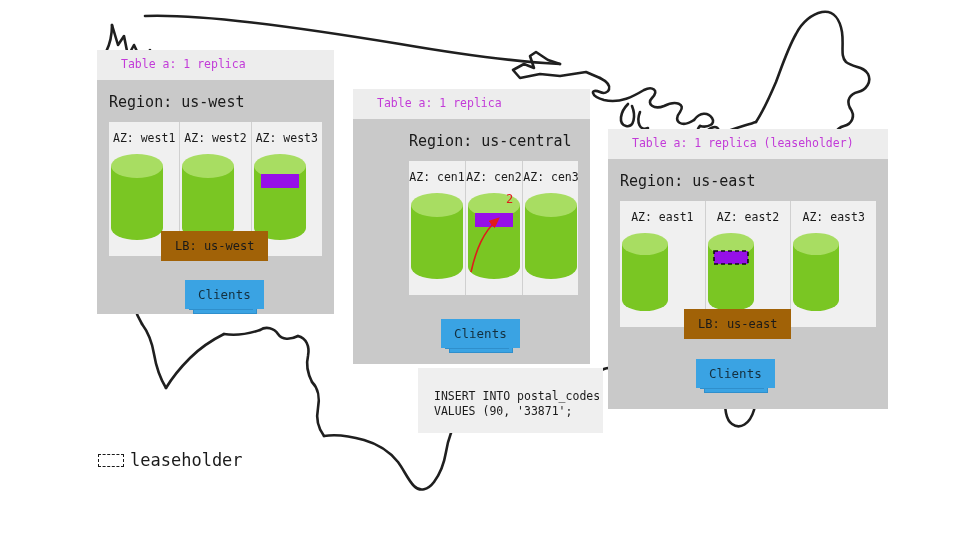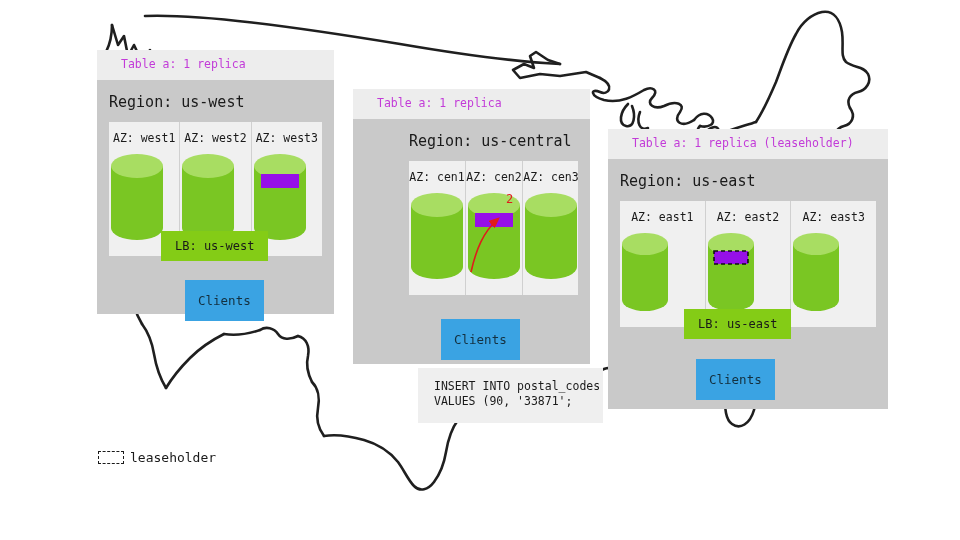--- a/index.html
+++ b/index.html
@@ -58,21 +58,21 @@
     display:block;
     margin-bottom:7px;
   }
   .cyl{
     position:relative;
     margin:0 auto;
   }
   .cyl svg{display:block;}
   .lb-box{
     position:absolute;
-    background:#84cc16;
+    background:#a16207;
     color:#1a1a1a;
     font-size:12px;
     text-align:center;
     padding:8px 14px;
     white-space:nowrap;
     z-index:6;
   }
   .clients-wrap{
     position:absolute;
     z-index:5;
@@ -82,40 +82,40 @@
     position:absolute;
     background:#3aa3e3;
     border:1px solid #2f8fcc;
   }
   .clients-front{
     position:relative;
     background:#3aa3e3;
     color:#14303f;
     font-size:12.5px;
     text-align:center;
-    padding:13px 13px;
+    padding:7px 13px;
     white-space:nowrap;
   }
   .sql-box{
     position:absolute;
     background:#efefef;
     color:#1a1a1a;
     font-size:11.5px;
     line-height:15px;
-    padding:11px 14px 14px 16px;
+    padding:21px 14px 14px 16px;
     white-space:pre;
     z-index:3;
   }
   .legend{
     position:absolute;
     z-index:4;
     display:flex;
     align-items:center;
     gap:6px;
-    font-size:13px;
+    font-size:17px;
     color:#1a1a1a;
   }
   .legend-swatch{
     width:24px;height:11px;
     border:1.6px dashed #1a1a1a;
     background:transparent;
     display:inline-block;
   }
   .arrow-layer{position:absolute;left:0;top:0;width:960px;height:540px;z-index:7;pointer-events:none;}
   .arrow-label{

